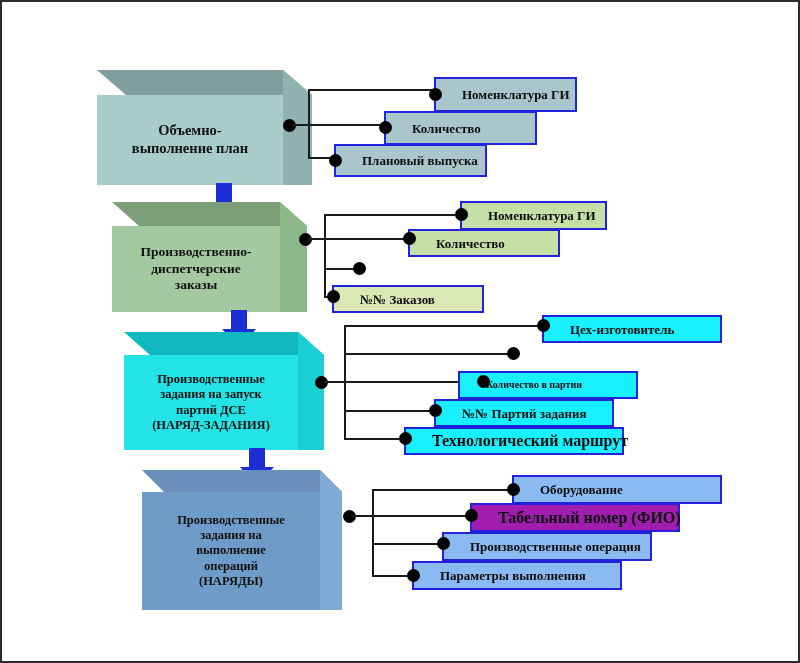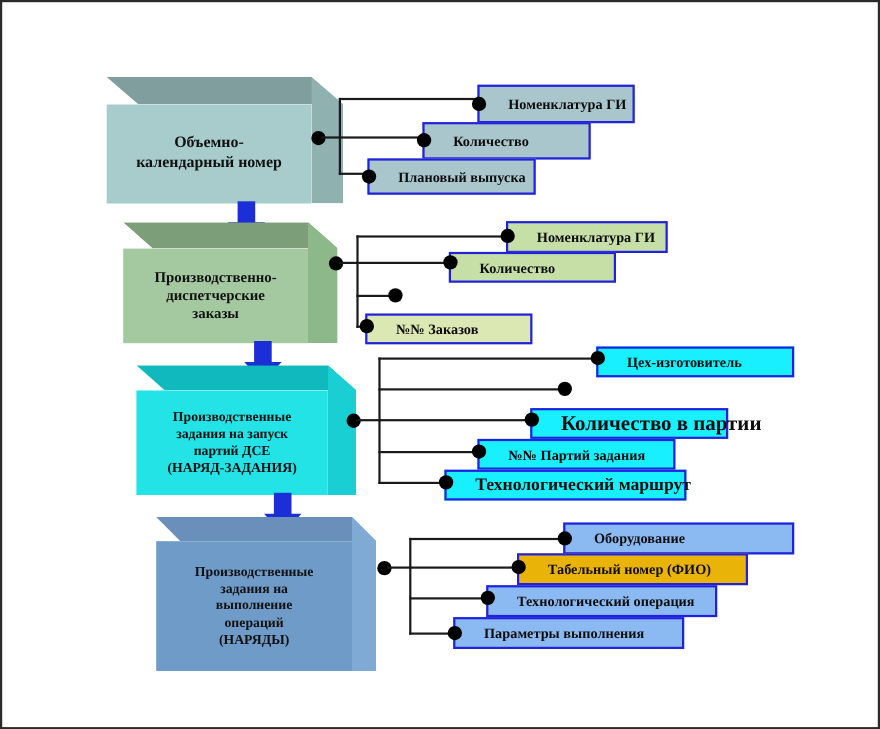--- a/index.html
+++ b/index.html
@@ -64,21 +64,21 @@
 </head>
 <body>
 
 <div id="canvas">
 
   <div class="block" style="left:95px;top:68px;width:215px;height:115px;">
     <div class="top" style="width:215px;height:25px;clip-path:polygon(0 0,186px 0,215px 25px,29px 25px);background:#7f9e9d;"></div>
     <div class="side" style="left:186px;top:0;width:29px;height:115px;clip-path:polygon(0 0,29px 25px,29px 115px,0 115px);background:#8fb1b0;"></div>
     <div class="face" style="width:186px;height:90px;background:#a8cccb;font-size:14.5px;">
       <span style="white-space:pre-line;">Объемно-
-календарный номер</span>
+выполнение план</span>
     </div>
   </div>
 
   <div class="dot" style="left:281px;top:117px;"></div>
   <div class="ln hln" style="left:290px;top:122px;width:18px;"></div>
   <div class="ln vln" style="left:306px;top:87px;height:70px;"></div>
   <div class="ln hln" style="left:306px;top:87px;width:128px;"></div>
   <div class="ln hln" style="left:306px;top:122px;width:78px;"></div>
   <div class="ln hln" style="left:306px;top:155px;width:28px;"></div>
 
@@ -162,21 +162,21 @@
   <div class="ln hln" style="left:342px;top:408px;width:92px;"></div>
   <div class="ln hln" style="left:342px;top:436px;width:62px;"></div>
 
   <div class="attr" style="left:540px;top:313px;width:180px;height:28px;background:#19f0ff;font-size:13px;">
     <span>Цех-изготовитель</span>
   </div>
   <div class="dot" style="left:535px;top:317px;"></div>
 
   <div class="dot" style="left:505px;top:345px;"></div>
 
-  <div class="attr" style="left:480px;top:369px;width:180px;height:28px;background:#19f0ff;font-size:19px;">
+  <div class="attr" style="left:456px;top:369px;width:180px;height:28px;background:#19f0ff;font-size:10px;">
     <span>Количество в партии</span>
   </div>
   <div class="dot" style="left:475px;top:373px;"></div>
 
   <div class="attr" style="left:432px;top:397px;width:180px;height:28px;background:#19f0ff;font-size:13px;">
     <span>№№ Партий задания</span>
   </div>
   <div class="dot" style="left:427px;top:402px;"></div>
 
   <div class="attr" style="left:402px;top:425px;width:220px;height:28px;background:#19f0ff;font-size:16px;">
@@ -207,27 +207,27 @@
   <div class="ln hln" style="left:370px;top:487px;width:142px;"></div>
   <div class="ln hln" style="left:370px;top:513px;width:100px;"></div>
   <div class="ln hln" style="left:370px;top:541px;width:72px;"></div>
   <div class="ln hln" style="left:370px;top:573px;width:42px;"></div>
 
   <div class="attr" style="left:510px;top:473px;width:210px;height:29px;background:#8bb9f2;font-size:13px;">
     <span>Оборудование</span>
   </div>
   <div class="dot" style="left:505px;top:481px;"></div>
 
-  <div class="attr" style="left:468px;top:501px;width:210px;height:29px;background:#eab308;font-size:13px;">
+  <div class="attr" style="left:468px;top:501px;width:210px;height:29px;background:#a21caf;font-size:16px;">
     <span>Табельный номер (ФИО)</span>
   </div>
   <div class="dot" style="left:463px;top:507px;"></div>
 
   <div class="attr" style="left:440px;top:530px;width:210px;height:29px;background:#8bb9f2;font-size:13px;">
-    <span>Технологический операция</span>
+    <span>Производственные операция</span>
   </div>
   <div class="dot" style="left:435px;top:535px;"></div>
 
   <div class="attr" style="left:410px;top:559px;width:210px;height:29px;background:#8bb9f2;font-size:13px;">
     <span>Параметры выполнения</span>
   </div>
   <div class="dot" style="left:405px;top:567px;"></div>
 
 </div>
 

